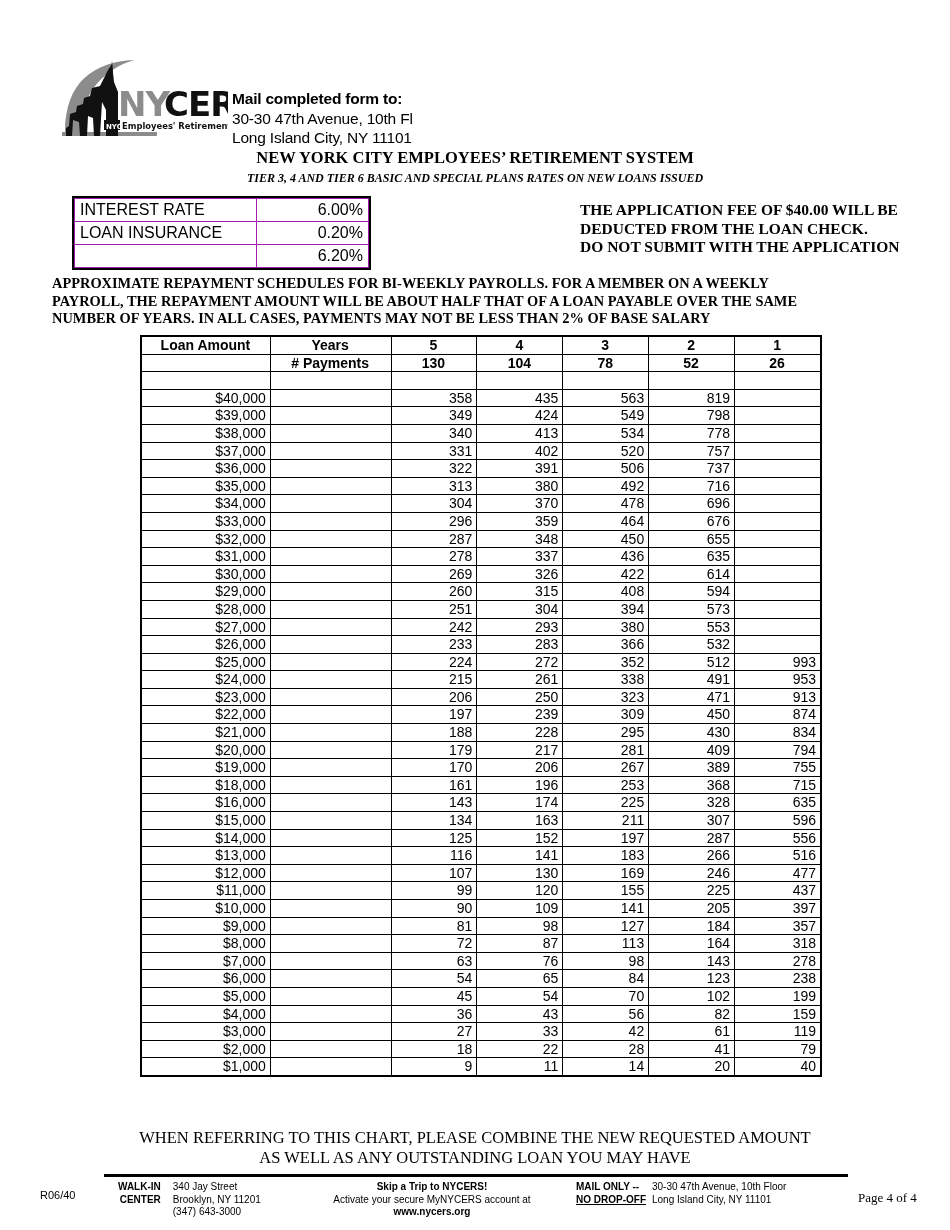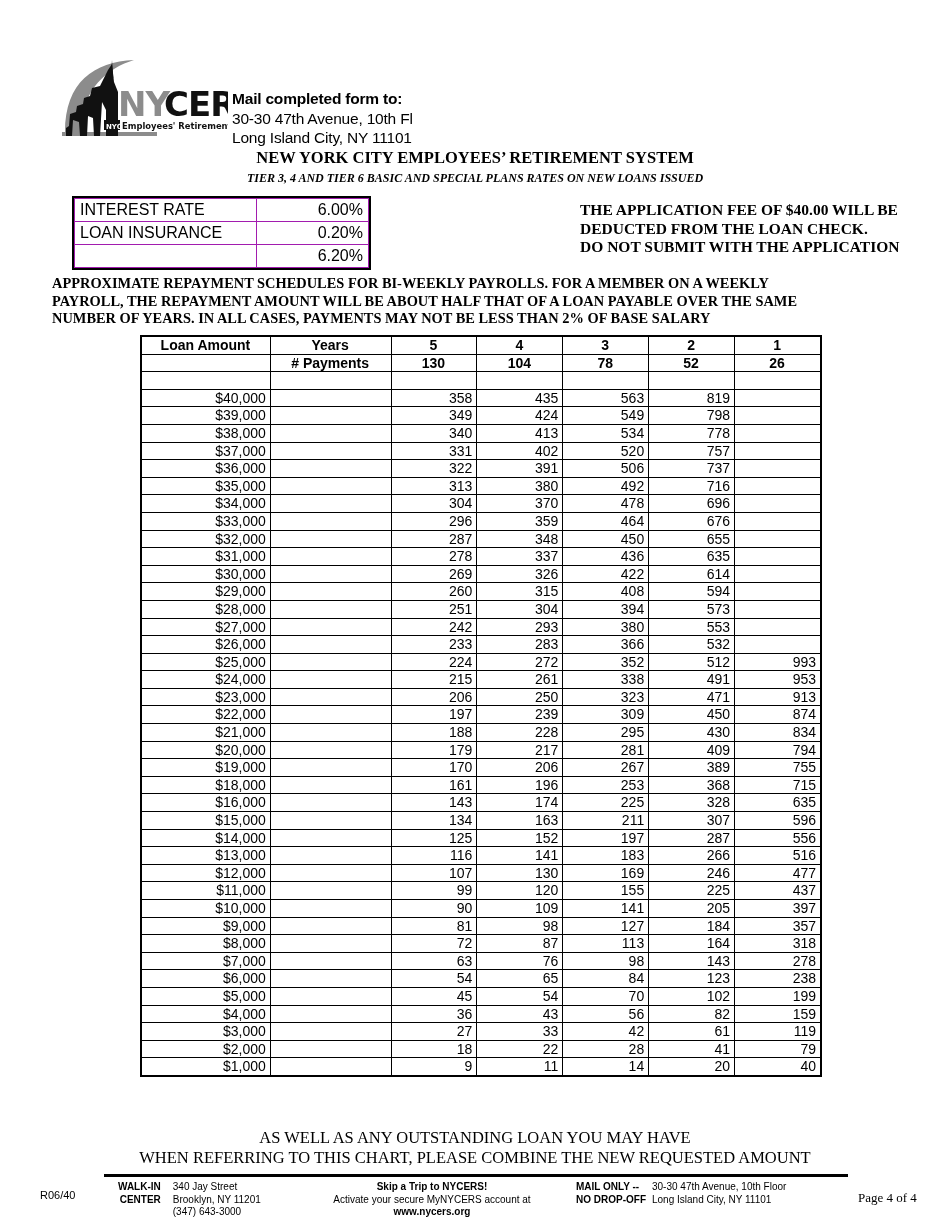--- a/index.html
+++ b/index.html
@@ -215,21 +215,21 @@
     top: 3px;
     font-size: 10px;
     line-height: 12.5px;
     display: flex;
     gap: 6px;
   }
   #footer-mail .lbl {
     font-weight: bold;
     white-space: nowrap;
   }
-  #footer-mail .lbl .u { }
+  #footer-mail .lbl .u { text-decoration: underline; }
   #footer-mail .addr { white-space: nowrap; }
   #footer-page {
     position: absolute;
     left: 858px;
     top: 12px;
     font-family: "Liberation Serif", serif;
     font-size: 13px;
   }
 </style>
 </head>
@@ -690,22 +690,22 @@
           <td class="num">11</td>
           <td class="num">14</td>
           <td class="num">20</td>
           <td class="num">40</td>
         </tr>
       </tbody>
   </table>
 </div>
 
 <div id="bottom-note">
+  <div>WHEN REFERRING TO THIS CHART, PLEASE COMBINE THE NEW REQUESTED AMOUNT</div>
   <div>AS WELL AS ANY OUTSTANDING LOAN YOU MAY HAVE</div>
-  <div>WHEN REFERRING TO THIS CHART, PLEASE COMBINE THE NEW REQUESTED AMOUNT</div>
 </div>
 
 <div id="footer-rule"></div>
 <div id="footer">
 
   <div id="footer-revision">R06/40</div>
 
   <div id="footer-walkin">
     <div class="lbl">
       <div>WALK-IN</div>

